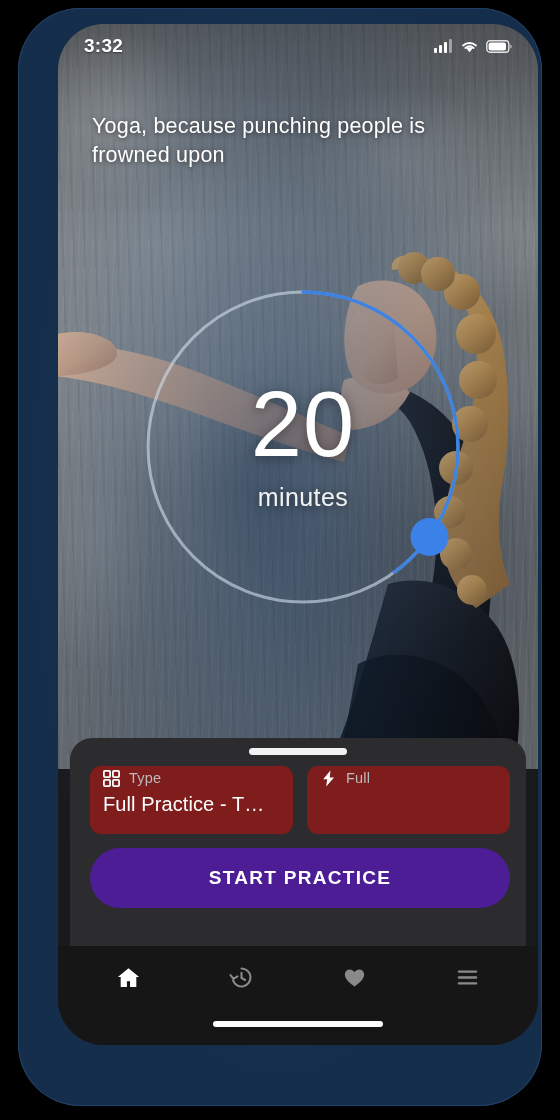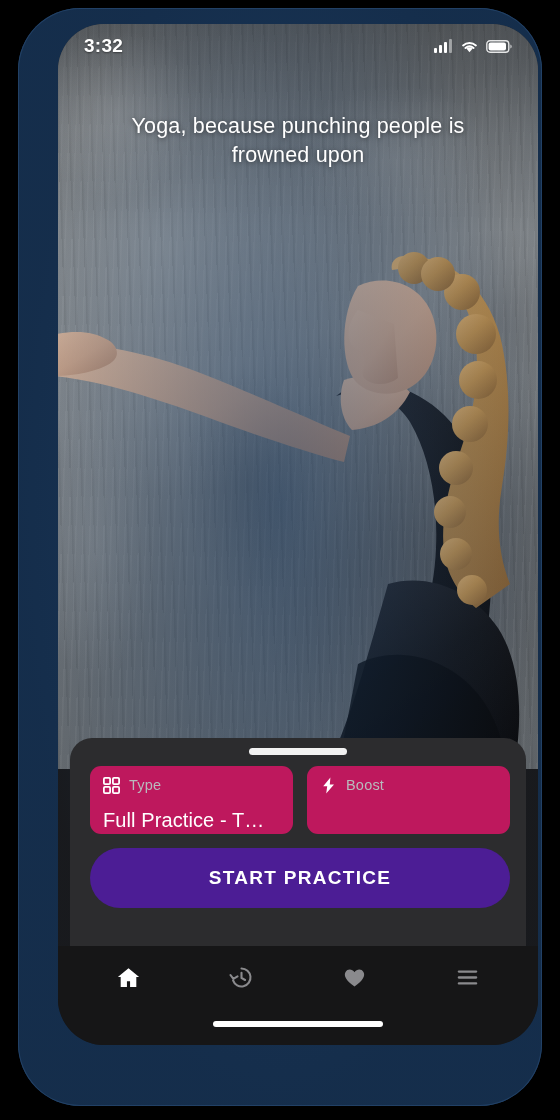--- a/index.html
+++ b/index.html
@@ -74,21 +74,21 @@
   }
   .clock{
     color:#ffffff; font-size:19px; font-weight:bold; letter-spacing:.3px;
     text-shadow:0 1px 2px rgba(0,0,0,.45);
   }
   .status-icons{ display:flex; align-items:center; gap:7px; }
 
   
   .headline{
     position:absolute; left:34px; top:88px; width:412px;
-    text-align:center; color:#ffffff;
+    text-align:left; color:#ffffff;
     font-size:21.5px; line-height:29px; font-weight:400;
     letter-spacing:.2px;
     text-shadow:0 1px 5px rgba(0,0,0,.55);
     z-index:11;
   }
 
   
   .dial{
     position:absolute; left:88px; top:266px;
     width:314px; height:314px; z-index:10;
@@ -119,27 +119,27 @@
   .grabber{
     position:absolute; left:50%; transform:translateX(-50%);
     top:10px; width:98px; height:7px; border-radius:4px; background:#f2f2f2;
   }
   .cards{
     position:absolute; left:20px; top:28px;
     display:flex; gap:14px;
   }
   .card{
     width:203px; height:68px;
-    background:#be185d; border-radius:11px;
-    padding:9px 13px 0 13px;
+    background:#7f1d1d; border-radius:11px;
+    padding:2px 13px 0 13px;
   }
   .card-head{ display:flex; align-items:center; gap:9px; height:20px; }
   .card-label{ color:#b9babd; font-size:14.5px; letter-spacing:.2px; }
   .card-value{
-    color:#ffffff; font-size:20px; margin-top:14px;
+    color:#ffffff; font-size:20px; margin-top:5px;
     white-space:nowrap; overflow:hidden; text-overflow:ellipsis;
     letter-spacing:.1px;
   }
   .cta{
     position:absolute; left:20px; top:110px;
     width:420px; height:60px;
     background:#4c1d95; border:none; border-radius:30px;
     color:#ffffff; font-size:19px; font-weight:bold; letter-spacing:1.3px;
     cursor:pointer;
   }
@@ -251,20 +251,31 @@
           <svg width="26" height="13" viewBox="0 0 26 13">
             <rect x="0.8" y="0.8" width="22" height="11.4" rx="3.2" stroke="#ffffff" stroke-width="1.4" fill="none" opacity=".85"></rect>
             <rect x="2.6" y="2.6" width="17.4" height="7.8" rx="2" fill="#ffffff"></rect>
             <path d="M24.4 4.6 v4 a2.2 2.2 0 0 0 0-4 Z" fill="#ffffff" opacity=".75"></path>
           </svg>
         </div>
       </div>
 
       <div class="headline">Yoga, because punching people is frowned upon</div>
 
+      <div class="dial">
+        <svg viewBox="0 0 314 314">
+          <circle cx="157" cy="157" r="155" fill="none" stroke="#cfdcea" stroke-opacity="0.62" stroke-width="3"></circle>
+          <circle cx="157" cy="157" r="155" fill="none" stroke="#3f83e0" stroke-width="3.4" stroke-linecap="round" stroke-dasharray="389 585" transform="rotate(-90 157 157)"></circle>
+          <circle cx="283.5" cy="247" r="19" fill="#3b82e8"></circle>
+        </svg>
+        <div class="dial-center">
+          <div class="dial-value">20</div>
+          <div class="dial-unit">minutes</div>
+        </div>
+      </div>
 
       <div class="sheet">
         <div class="grabber"></div>
 
         <div class="cards">
 
           <div class="card">
             <div class="card-head">
               <svg width="17" height="17" viewBox="0 0 17 17">
                 <rect x="0.9" y="0.9" width="6.2" height="6.2" rx="1.1" stroke="#ffffff" stroke-width="1.8" fill="none"></rect>
@@ -275,21 +286,21 @@
               <span class="card-label">Type</span>
             </div>
             <div class="card-value">Full Practice - T…</div>
           </div>
 
           <div class="card">
             <div class="card-head">
               <svg width="17" height="17" viewBox="0 0 17 17">
                 <path d="M10.4 0.6 L3.2 9.2 h4.0 l-1.0 7.2 L14.0 7.4 h-4.2 Z" fill="#ffffff"></path>
               </svg>
-              <span class="card-label">Boost</span>
+              <span class="card-label">Full</span>
             </div>
           </div>
 
         </div>
 
         <button class="cta">START PRACTICE</button>
       </div>
 
       <div class="navbar">
         <div class="nav-items">

